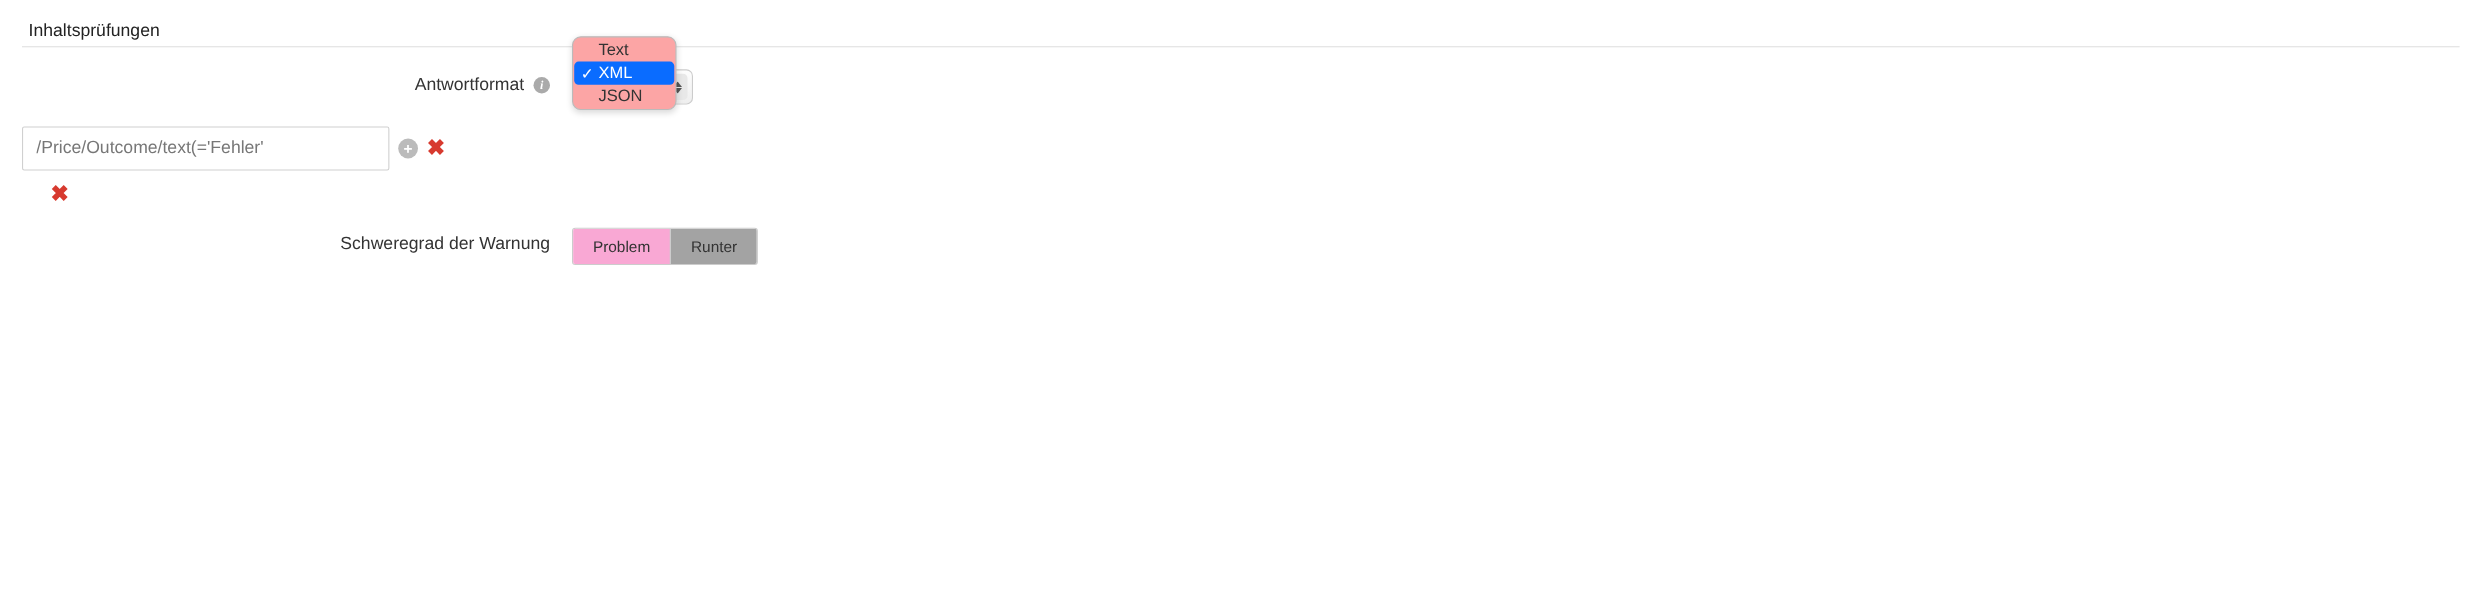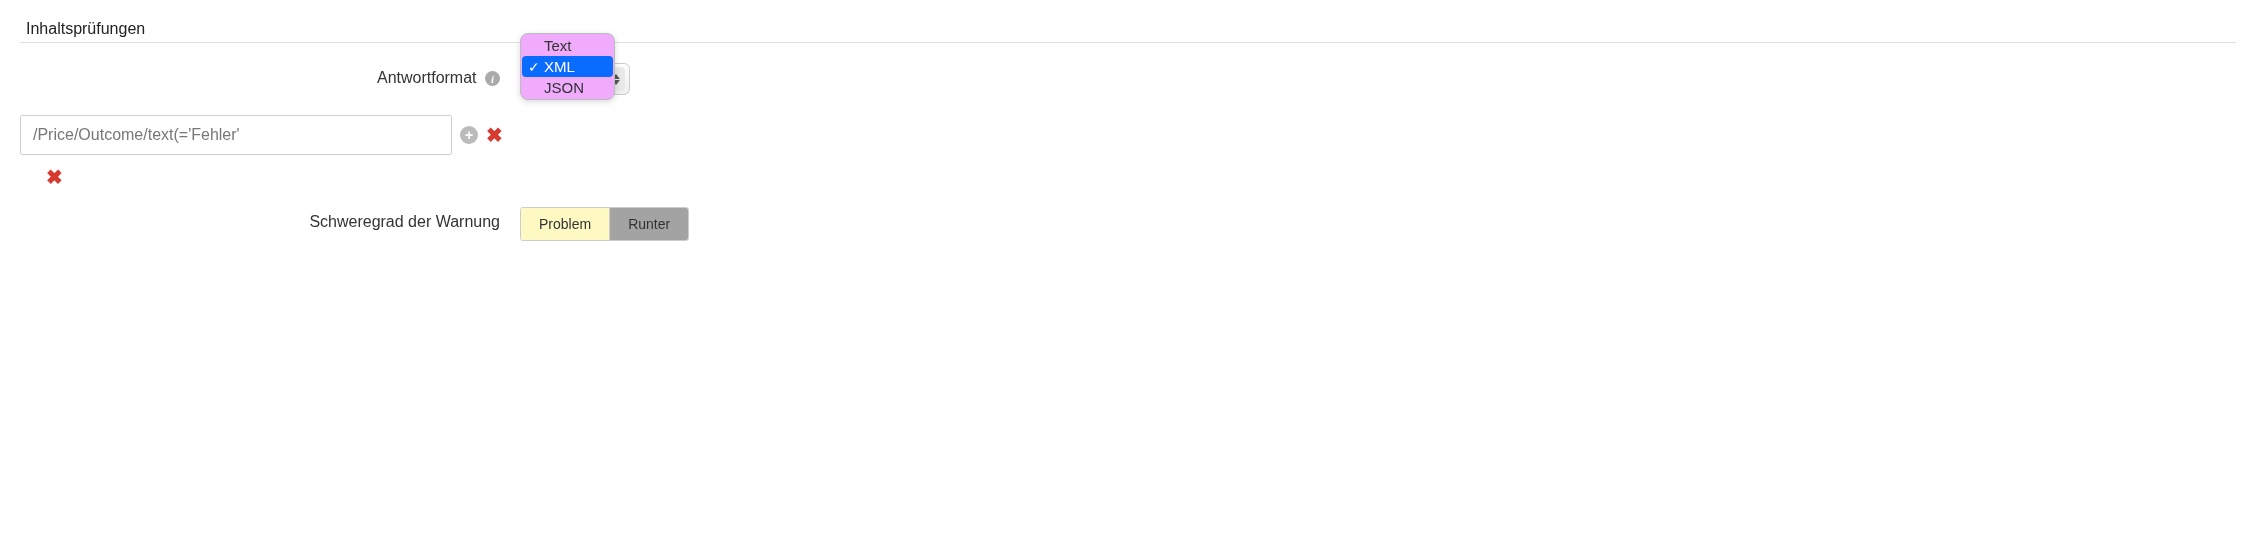--- a/index.html
+++ b/index.html
@@ -86,21 +86,21 @@
     }
     .select-arrows svg {
       width: 8px;
       height: 5px;
     }
     .dropdown-menu {
       position: absolute;
       top: -30px;
       left: 0;
       width: 95px;
-      background: #f0abfc;
+      background: #fca5a5;
       border: 1px solid #bbb;
       border-radius: 8px;
       padding: 1px;
       box-shadow: 0 2px 6px rgba(0,0,0,0.15);
       z-index: 10;
     }
     .dropdown-item {
       display: flex;
       align-items: center;
       padding: 2px 6px;
@@ -120,21 +120,21 @@
     }
     .dropdown-item.selected .check {
       color: #fff;
     }
     .input-row {
       display: flex;
       align-items: center;
       gap: 8px;
     }
     .text-input {
-      width: 432px;
+      width: 334px;
       height: 40px;
       border: 1px solid #d0d0d0;
       border-radius: 2px;
       padding: 0 12px;
       font-size: 16px;
       color: #777;
       outline: none;
     }
     .text-input::placeholder {
       color: #888;
@@ -170,21 +170,21 @@
       font-size: 14px;
       background: #a3a3a3;
       border: none;
       cursor: pointer;
       color: #333;
     }
     .toggle-btn + .toggle-btn {
       border-left: 1px solid #ccc;
     }
     .toggle-btn.active {
-      background: #fef9c3;
+      background: #f9a8d4;
     }
   </style>
 </head>
 <body>
 
 <div class="section-title">Inhaltsprüfungen</div>
 <hr class="section-divider">
 
 <div class="form-row">
   <div class="form-label">

